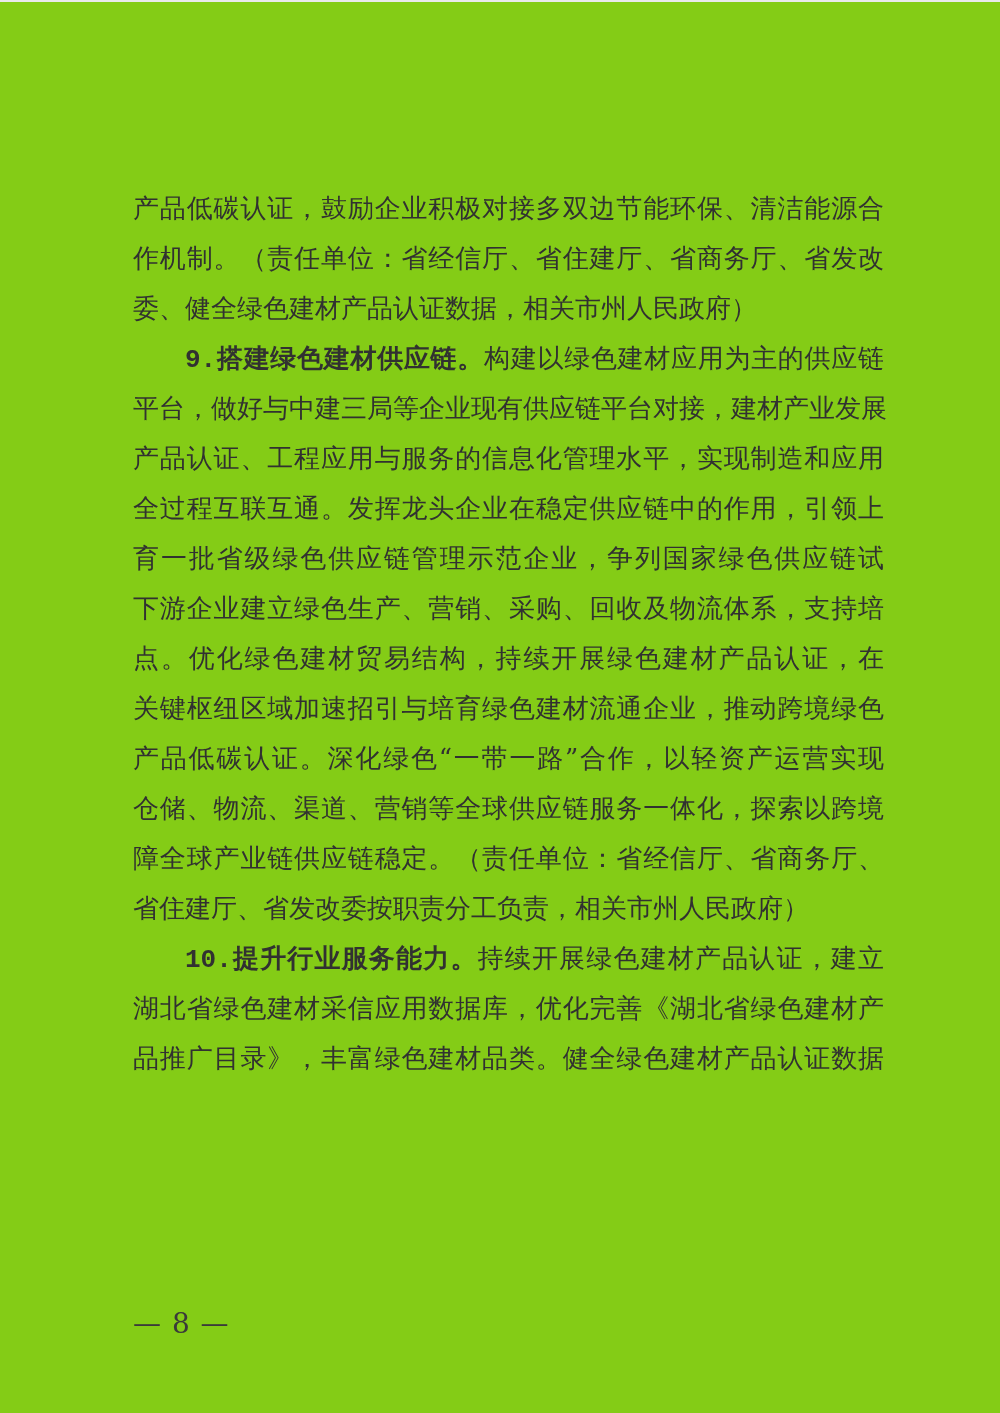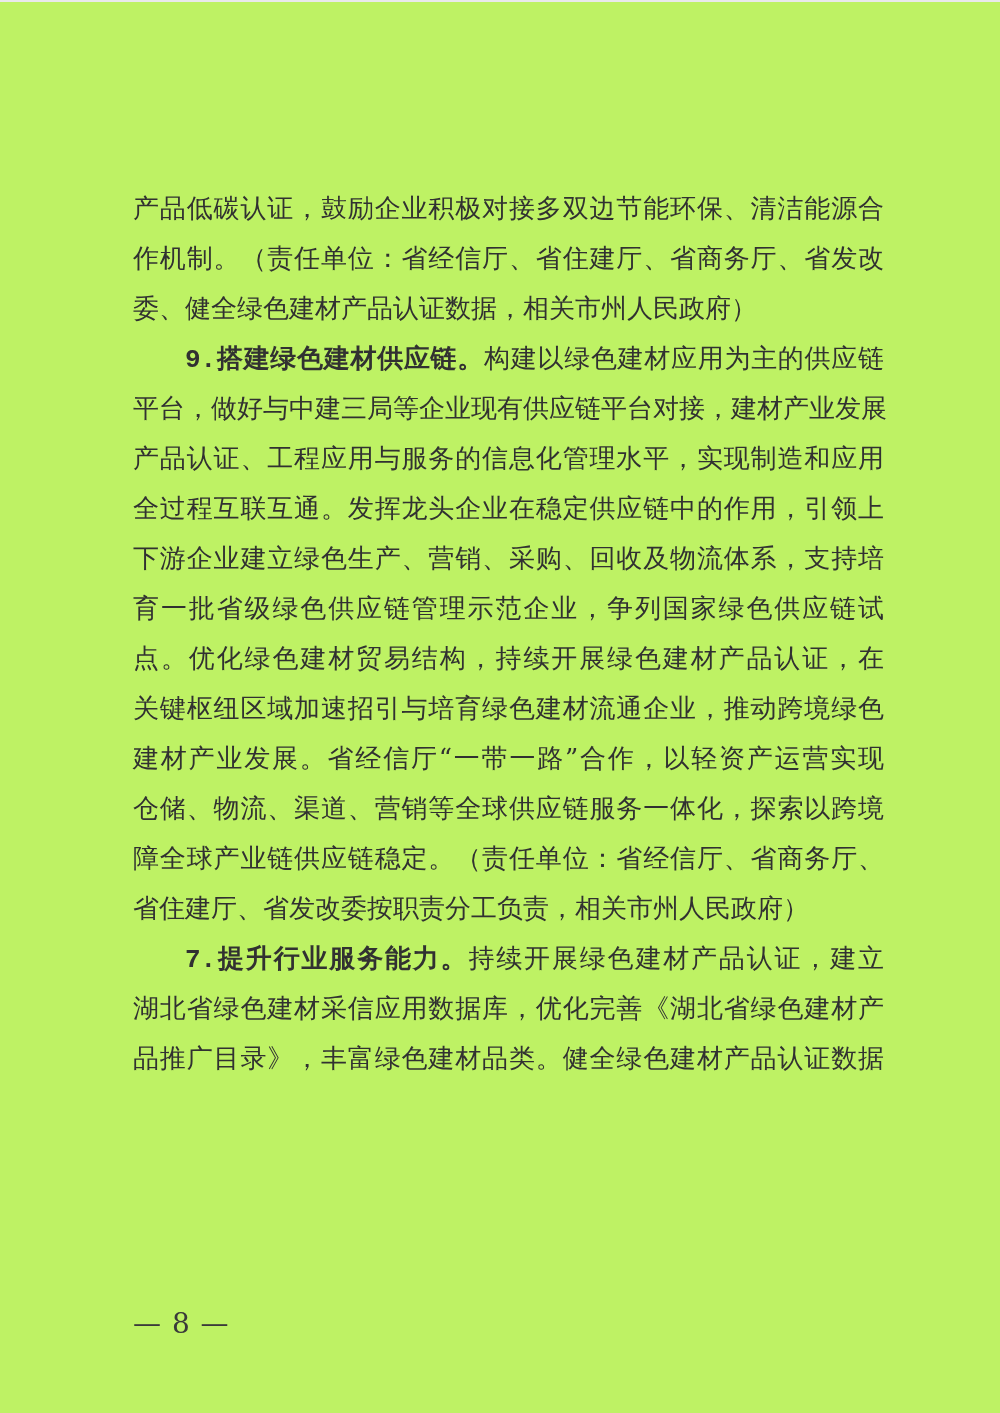--- a/index.html
+++ b/index.html
@@ -5,21 +5,21 @@
   html, body {
     margin: 0;
     padding: 0;
     background: #f4f4f4;
   }
   .page {
     position: relative;
     width: 1000px;
     height: 1413px;
     margin: 0 auto;
-    background: #bef264;
+    background: #84cc16;
     font-family: "DejaVu Serif", "Liberation Serif", serif;
     overflow: hidden;
   }
   .scan-top-edge {
     position: absolute;
     top: 0;
     left: 0;
     width: 100%;
     height: 2px;
     background: #e9e9ec;
@@ -70,28 +70,28 @@
   <div class="text-block">
 
     <div class="line"><span class="prefix"></span><span>产品低碳认证，鼓励企业积极对接多双边节能环保、清洁能源合</span></div>
     <div class="line"><span class="prefix"></span><span>作机制。（责任单位：省经信厅、省住建厅、省商务厅、省发改</span></div>
     <div class="line para-end"><span class="prefix"></span><span>委、健全绿色建材产品认证数据，相关市州人民政府）</span></div>
 
     <div class="line indent"><span class="prefix">9.搭建绿色建材供应链。</span><span>构建以绿色建材应用为主的供应链</span></div>
     <div class="line"><span class="prefix"></span><span>平台，做好与中建三局等企业现有供应链平台对接，建材产业发展</span></div>
     <div class="line"><span class="prefix"></span><span>产品认证、工程应用与服务的信息化管理水平，实现制造和应用</span></div>
     <div class="line"><span class="prefix"></span><span>全过程互联互通。发挥龙头企业在稳定供应链中的作用，引领上</span></div>
+    <div class="line"><span class="prefix"></span><span>育一批省级绿色供应链管理示范企业，争列国家绿色供应链试</span></div>
     <div class="line"><span class="prefix"></span><span>下游企业建立绿色生产、营销、采购、回收及物流体系，支持培</span></div>
-    <div class="line"><span class="prefix"></span><span>育一批省级绿色供应链管理示范企业，争列国家绿色供应链试</span></div>
     <div class="line"><span class="prefix"></span><span>点。优化绿色建材贸易结构，持续开展绿色建材产品认证，在</span></div>
     <div class="line"><span class="prefix"></span><span>关键枢纽区域加速招引与培育绿色建材流通企业，推动跨境绿色</span></div>
-    <div class="line"><span class="prefix"></span><span>建材产业发展。省经信厅“一带一路”合作，以轻资产运营实现</span></div>
+    <div class="line"><span class="prefix"></span><span>产品低碳认证。深化绿色“一带一路”合作，以轻资产运营实现</span></div>
     <div class="line"><span class="prefix"></span><span>仓储、物流、渠道、营销等全球供应链服务一体化，探索以跨境</span></div>
     <div class="line"><span class="prefix"></span><span>障全球产业链供应链稳定。（责任单位：省经信厅、省商务厅、</span></div>
     <div class="line para-end"><span class="prefix"></span><span>省住建厅、省发改委按职责分工负责，相关市州人民政府）</span></div>
 
-    <div class="line indent"><span class="prefix">7.提升行业服务能力。</span><span>持续开展绿色建材产品认证，建立</span></div>
+    <div class="line indent"><span class="prefix">10.提升行业服务能力。</span><span>持续开展绿色建材产品认证，建立</span></div>
     <div class="line"><span class="prefix"></span><span>湖北省绿色建材采信应用数据库，优化完善《湖北省绿色建材产</span></div>
     <div class="line"><span class="prefix"></span><span>品推广目录》，丰富绿色建材品类。健全绿色建材产品认证数据</span></div>
   </div>
 
   <div class="page-number">— 8 —</div>
 </div>
 
 </body></html>

